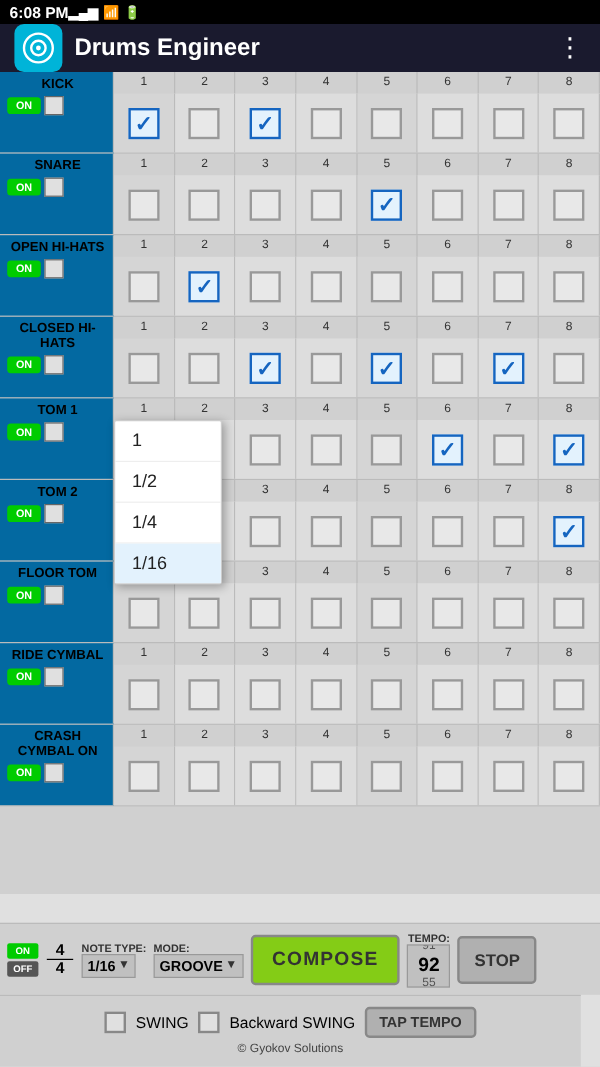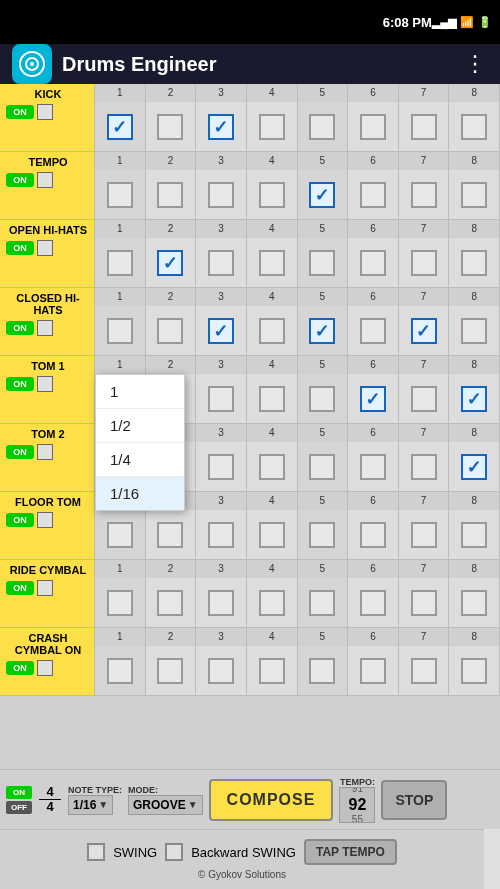--- a/index.html
+++ b/index.html
@@ -10,24 +10,24 @@
       font-family: Arial, sans-serif;
       background: #e0e0e0;
       position: relative;
     }
 
     
     .status-bar {
       background: #000;
       color: #fff;
       display: flex;
-      justify-content: flex-end;
+      justify-content: flex-start;
       align-items: center;
       padding: 2px 8px;
-      height: 44px;
+      height: 20px;
       font-size: 13px;
       font-weight: bold;
     }
     .status-icons {
       display: flex;
       gap: 4px;
       align-items: center;
       font-size: 11px;
     }
 
@@ -87,21 +87,21 @@
     }
 
     .row-label {
       width: 95px;
       min-width: 95px;
       display: flex;
       flex-direction: column;
       align-items: flex-start;
       justify-content: flex-start;
       padding: 4px 4px 2px 6px;
-      background: #fde047;
+      background: #0369a1;
       border-right: 1px solid #bbb;
     }
 
     .row-name {
       font-size: 11px;
       font-weight: bold;
       color: #000;
       text-align: center;
       width: 100%;
       margin-bottom: 4px;
@@ -308,21 +308,21 @@
       font-weight: bold;
     }
 
     .arrow-down {
       font-size: 10px;
       color: #333;
       margin-left: 2px;
     }
 
     .compose-btn {
-      background: #fde047;
+      background: #84cc16;
       border: 2px solid #888;
       color: #333;
       font-size: 16px;
       font-weight: bold;
       padding: 10px 16px;
       cursor: pointer;
       border-radius: 4px;
       letter-spacing: 1px;
     }
 
@@ -495,21 +495,21 @@
               <div class="cell-check"></div>
             </div>
             <div class="beat-cell">
               <div class="cell-check"></div>
             </div>
           </div>
         </div>
       </div>
       <div class="grid-row">
         <div class="row-label">
-          <div class="row-name">TEMPO</div>
+          <div class="row-name">SNARE</div>
           <div class="row-controls">
             <button class="btn-on">ON</button>
             <div class="small-checkbox"></div>
           </div>
         </div>
         <div class="beat-cells">
           <div class="beat-numbers">
             <div class="beat-num">1</div>
             <div class="beat-num">2</div>
             <div class="beat-num">3</div>

